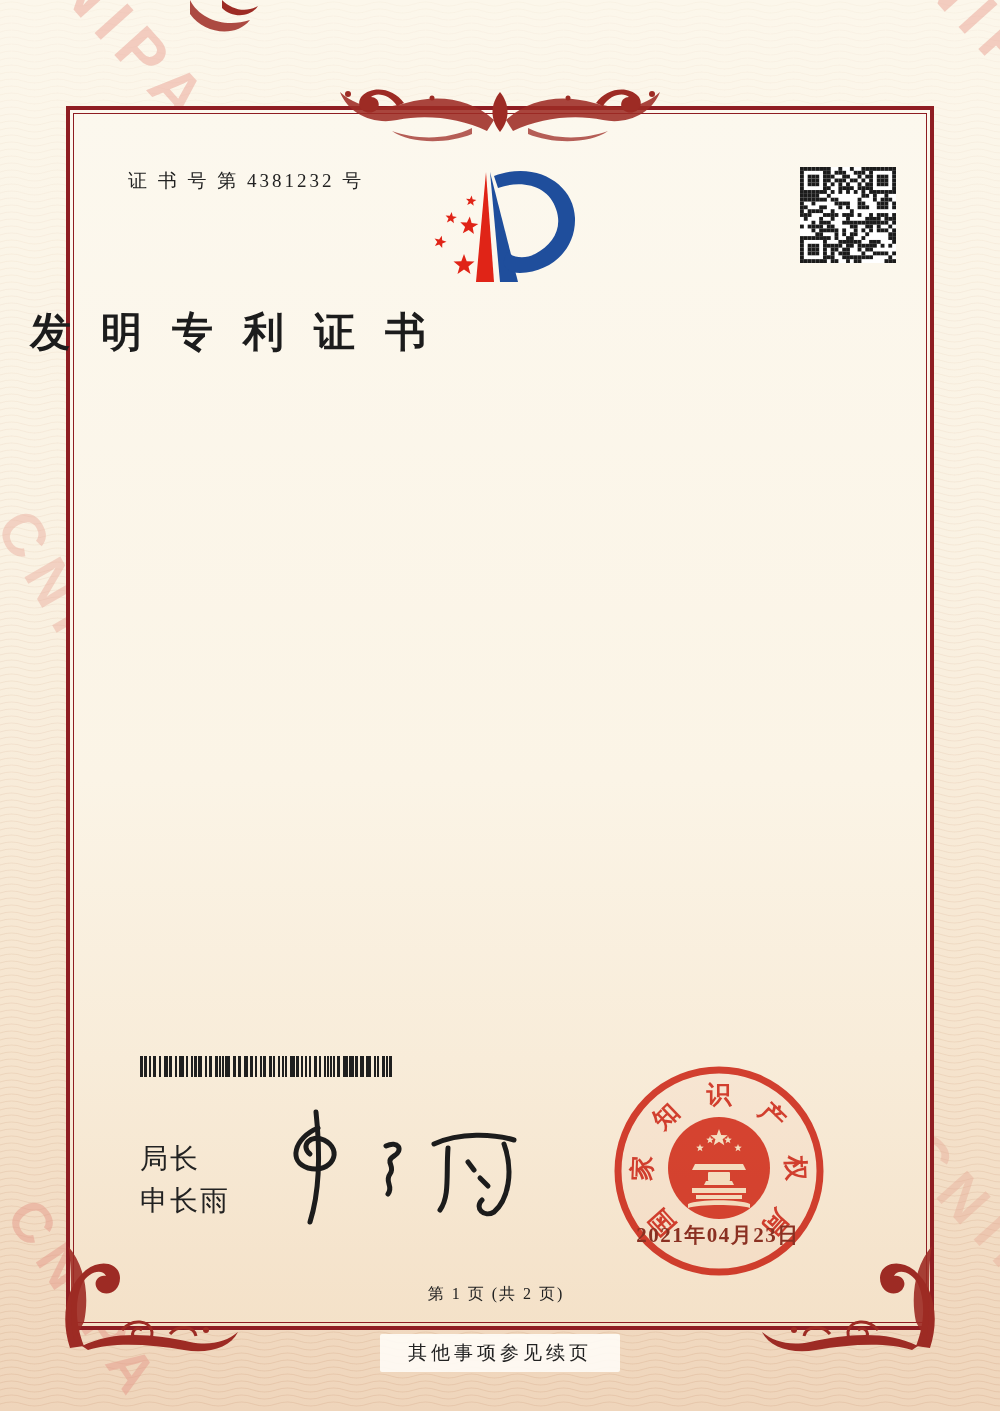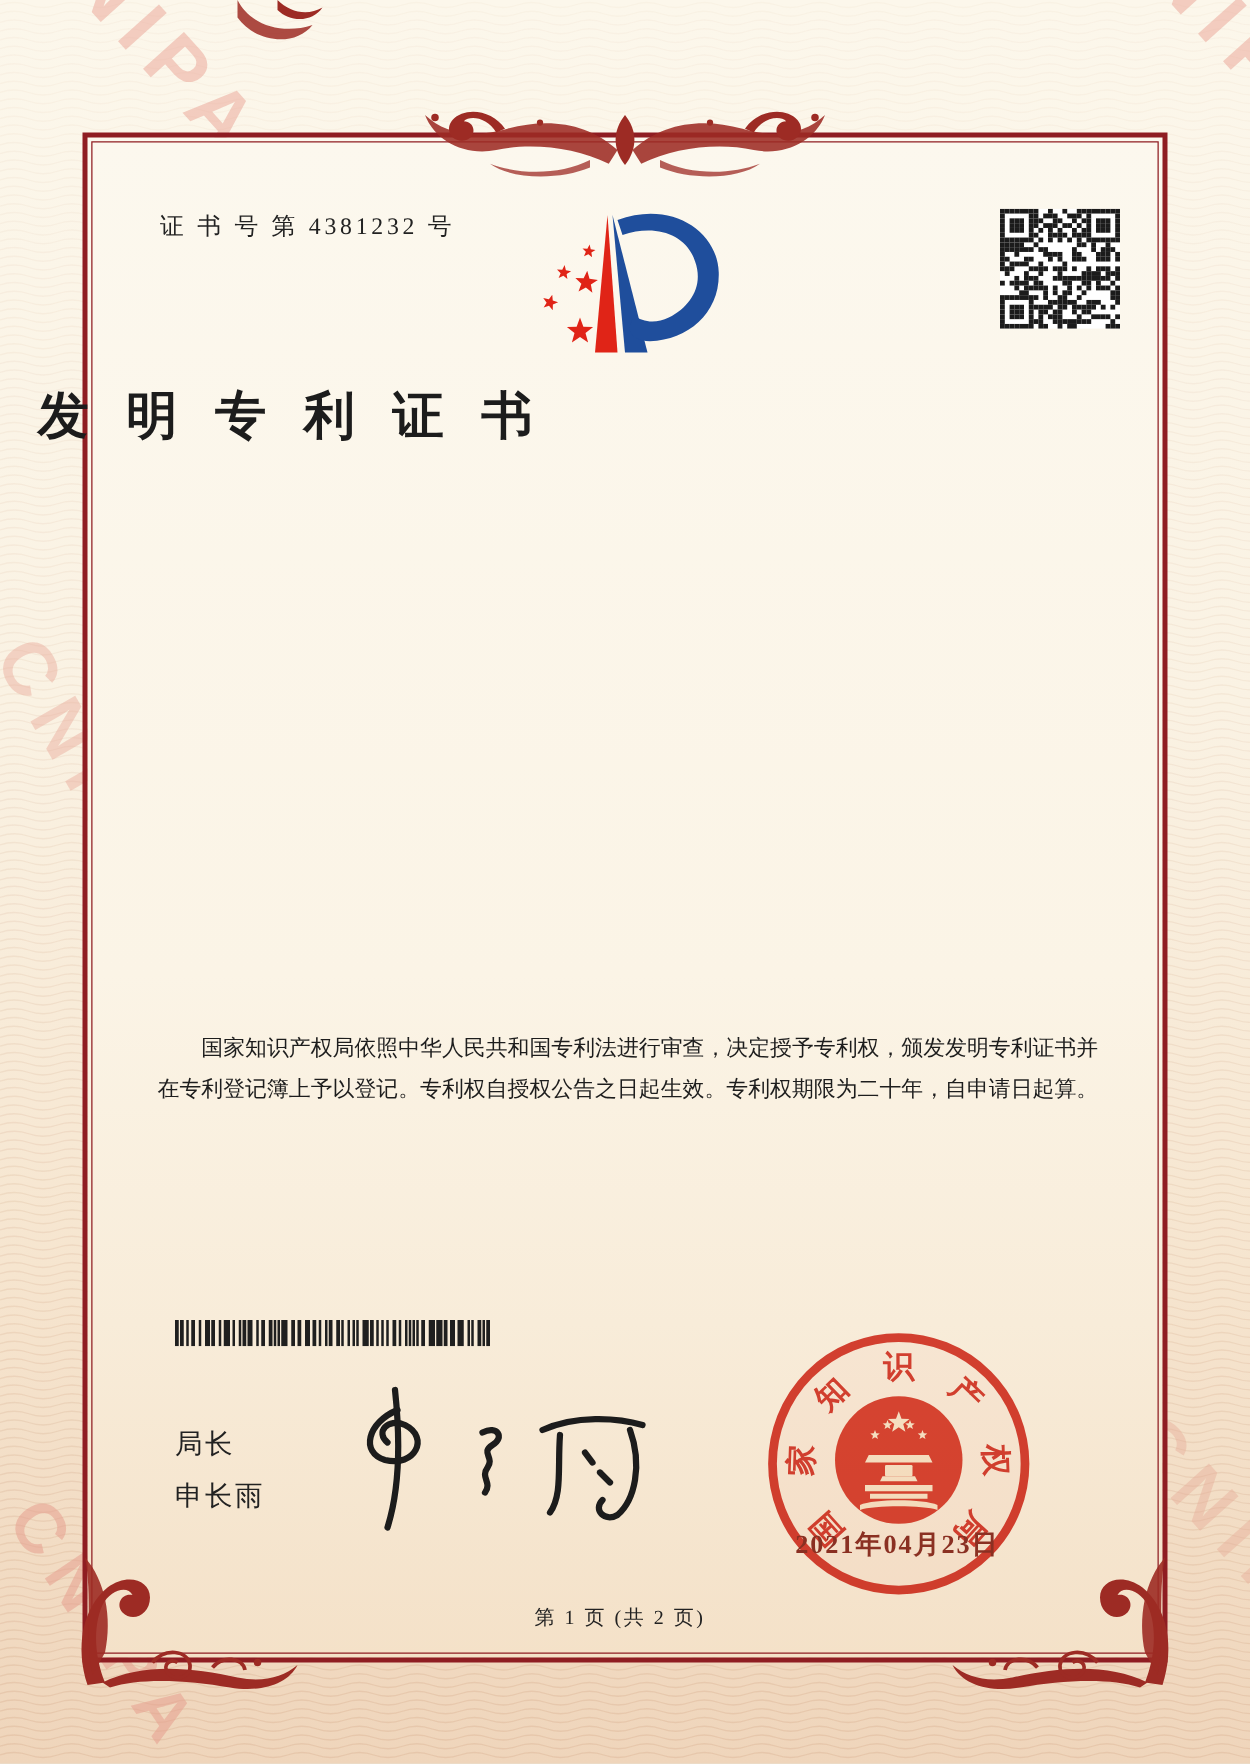--- a/index.html
+++ b/index.html
@@ -18,21 +18,21 @@
   .certno{left:128px;top:168px;font-size:19px;letter-spacing:3px;}
   .title{left:0;right:0;top:292px;text-align:left;font-size:41px;font-weight:bold;
     letter-spacing:30px;text-indent:30px;color:#1c1c1c;margin-top:13px;}
   .frow{position:absolute;left:126px;display:flex;align-items:flex-start;font-size:19px;}
   .flabel{display:inline-block;width:112px;text-align:justify;text-align-last:justify;flex:none;}
   .fcolon{flex:none;margin:0 10px 0 1px;}
   .fvalue{letter-spacing:0.5px;}
   .addrval{width:588px;line-height:30px;}
   .paras{left:126px;top:822px;width:754px;font-size:17.5px;line-height:32.5px;color:#1d1d1d;}
   .paras p{margin:0;text-indent:2em;}
-  .signer{left:140px;font-size:22px;letter-spacing:2px;}
+  .signer{left:140px;font-size:28px;letter-spacing:2px;}
   .pageinfo{left:66px;width:860px;top:1284px;text-align:center;font-size:16px;letter-spacing:2px;}
   .footnote{left:0;right:0;top:1334px;text-align:center;z-index:6;}
   .footnote span{display:inline-block;background:rgba(255,253,248,0.88);padding:6px 28px;
     font-size:19px;letter-spacing:4px;border-radius:2px;}
   .sealwrap{left:604px;top:1058px;z-index:7;mix-blend-mode:multiply;opacity:0.95;}
 </style>
 </head>
 <body>
 
 <div id="page">
@@ -693,21 +693,20 @@
   <div class="frow" style="top:778px;">
     <span class="flabel">授权公告日</span>
       <span class="fcolon">:</span>
     <span class="fvalue" style="width:212px;">2021 年 04 月 23 日</span>
     <span class="flabel" style="margin-left:28px;">授权公告号</span>
       <span class="fcolon">:</span>
     <span class="fvalue">CN 110607438 B</span>
   </div>
 
   <div class="abs paras">
-    <p>国家知识产权局依照中华人民共和国专利法进行审查，决定授予专利权，颁发发明专利证书并在专利登记簿上予以登记。专利权自授权公告之日起生效。专利权期限为二十年，自申请日起算。</p>
   </div>
 
   <svg class="abs" style="left:140px;top:1056px;" width="258" height="21" viewBox="0 0 258 21">
     <g id="barcode-bars" fill="#1f1f1f">
         <rect x="0" y="0" width="3" height="21"></rect>
         <rect x="4" y="0" width="3" height="21"></rect>
         <rect x="9" y="0" width="2" height="21"></rect>
         <rect x="13" y="0" width="3" height="21"></rect>
         <rect x="19" y="0" width="2" height="21"></rect>
         <rect x="24" y="0" width="4" height="21"></rect>
@@ -803,14 +802,17 @@
         <path d="M100,125 L130,125 L128,121 L102,121 Z" transform="translate(0,2)"></path>
         <rect x="88" y="130" width="54" height="5"></rect>
         <rect x="92" y="137" width="46" height="4"></rect>
         <path d="M84,146 C95,141 135,141 146,146 L146,150 C135,146 95,146 84,150 Z"></path>
       </g>
     </g>
     <text x="114" y="184" text-anchor="middle" font-size="21" font-weight="bold" letter-spacing="1.5" fill="#8a2a1e" font-family="'Liberation Serif',serif">2021年04月23日</text>
   </svg>
 
   <div class="abs pageinfo">第 1 页 (共 2 页)</div>
+  <div class="abs footnote">
+    <span>其他事项参见续页</span>
+  </div>
 
 </div>
 
 </body></html>

